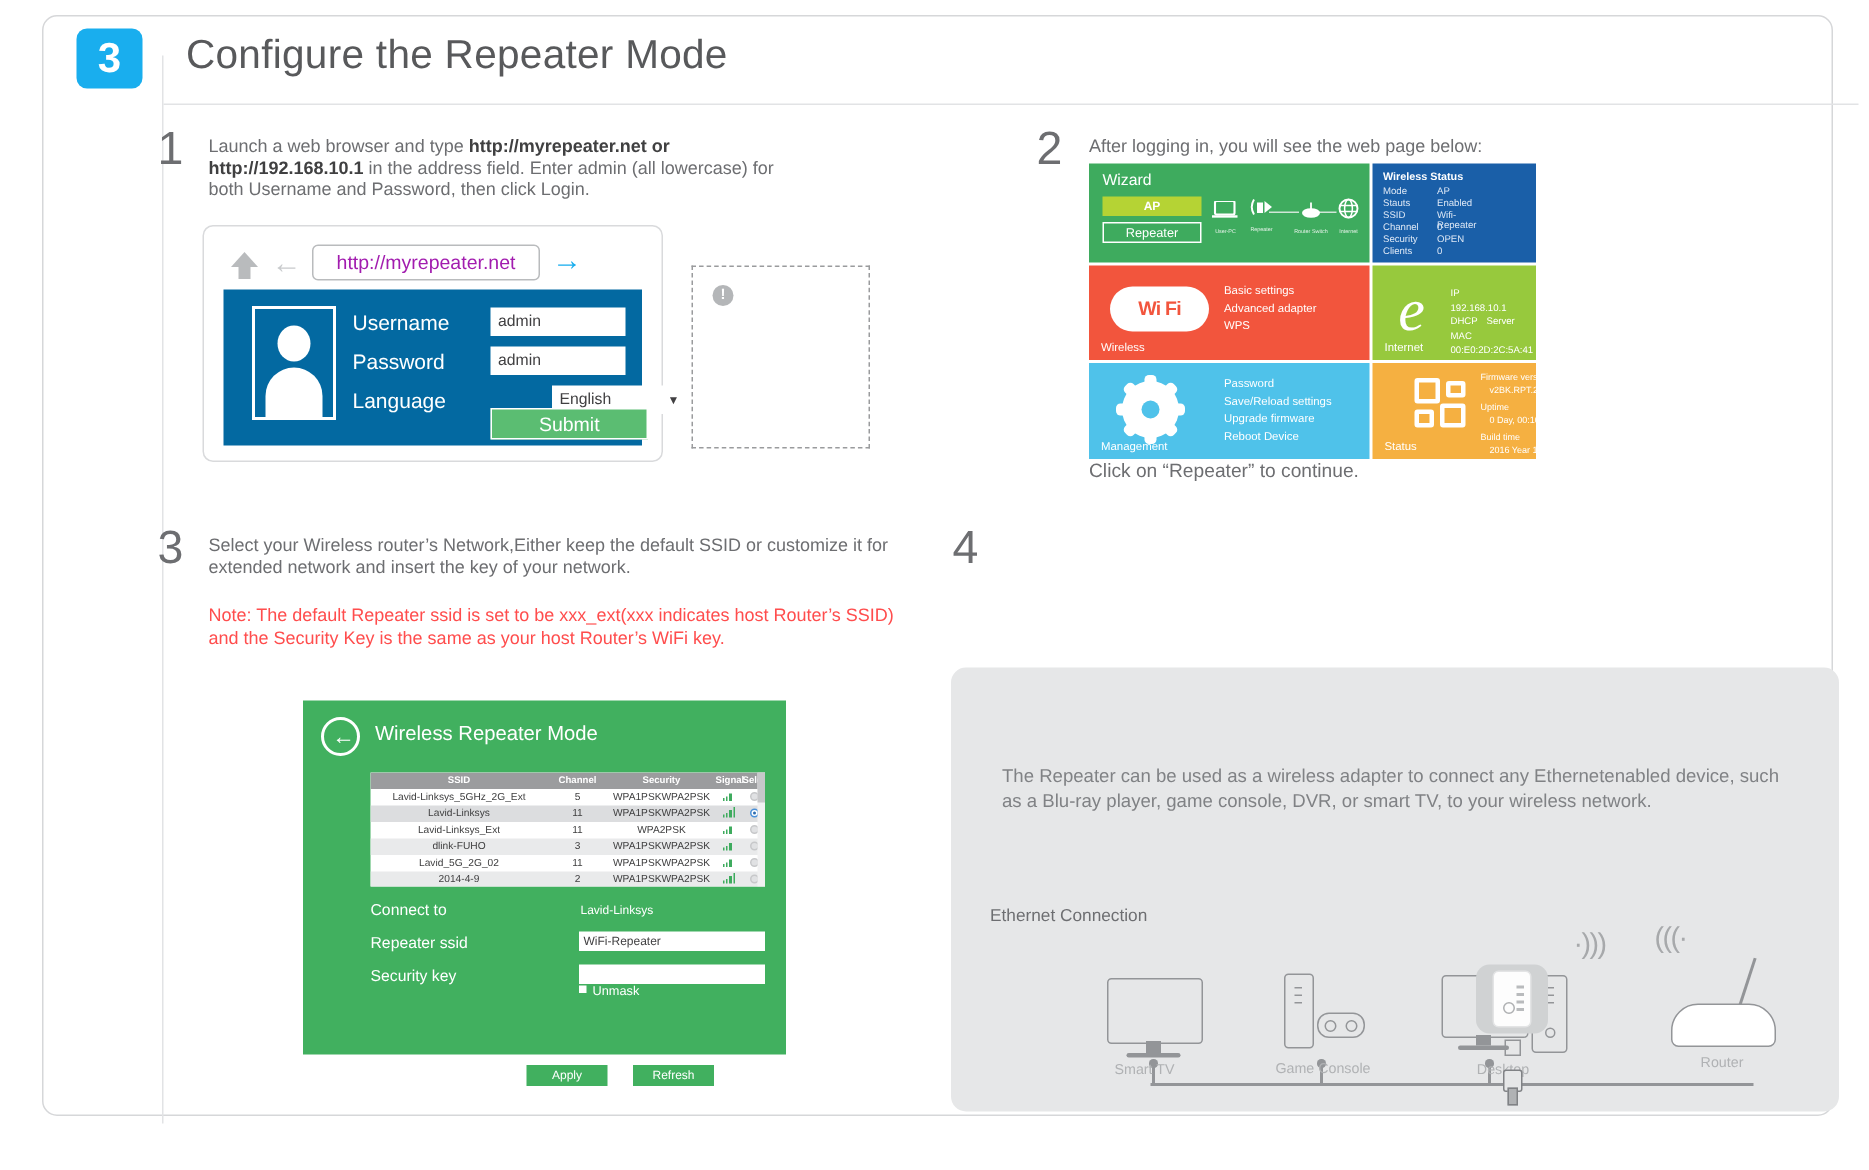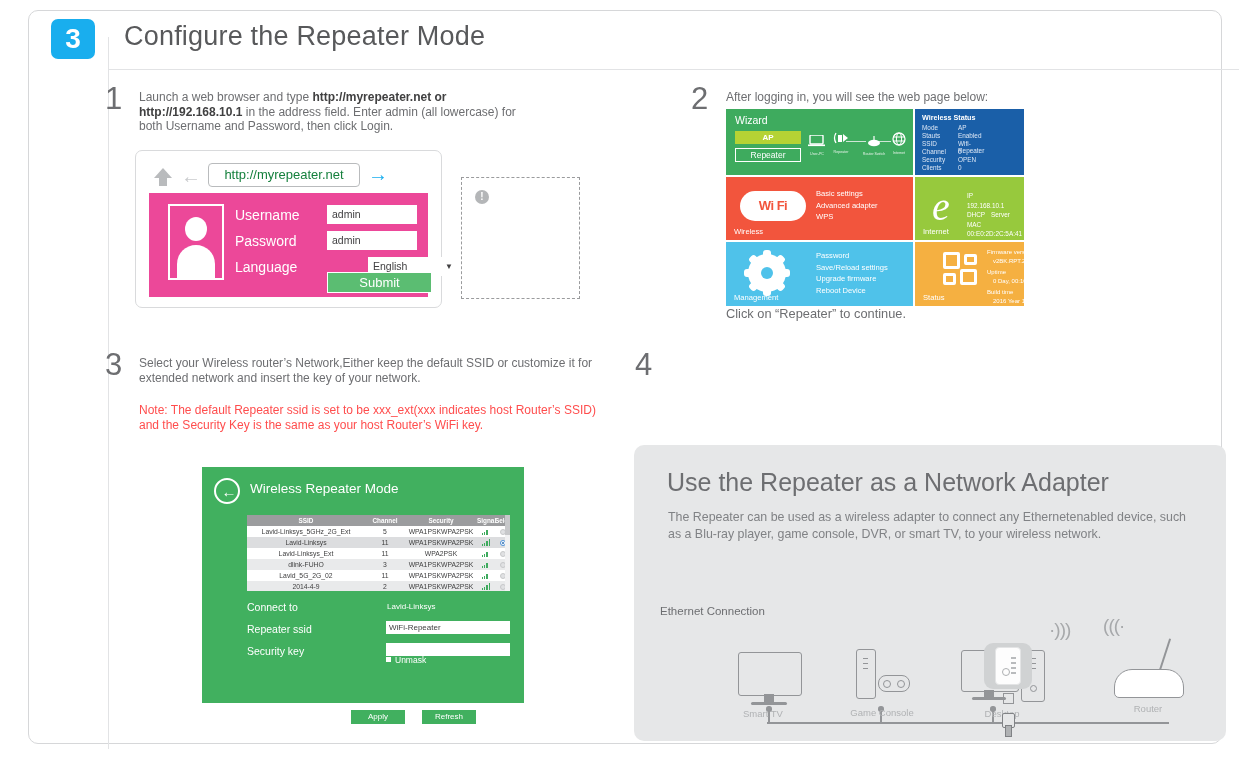--- a/index.html
+++ b/index.html
@@ -45,26 +45,26 @@
   }
   .bm-home .shaft{position:absolute;left:5px;top:8px;width:8px;height:10px;background:#b9bbbd;}
   .bm-home .head{position:absolute;left:0;top:0;width:0;height:0;
     border-left:9px solid transparent;border-right:9px solid transparent;border-bottom:10px solid #b9bbbd;}
   .bm-back{
     position:absolute;left:45px;top:15px;font-size:20px;color:#c9cbcd;line-height:20px;
   }
   .bm-url{
     position:absolute;left:72px;top:12px;width:150px;height:22px;
     border:1px solid #b9bbbd;border-radius:4px;background:#fff;
-    font-size:13px;color:#15803d;line-height:22px;text-align:center;
+    font-size:13px;color:#a21caf;line-height:22px;text-align:center;
   }
   .bm-go{position:absolute;left:232px;top:12px;font-size:20px;color:#19aeee;line-height:22px;}
 
   .login-panel{
-    position:absolute;left:13px;top:42px;width:279px;height:104px;background:#ec4899;
+    position:absolute;left:13px;top:42px;width:279px;height:104px;background:#0369a1;
   }
   .avatar-box{
     position:absolute;left:19px;top:11px;width:52px;height:72px;border:2px solid #fff;
   }
   .avatar-head{position:absolute;left:50%;top:11px;margin-left:-11px;width:22px;height:24px;
     background:#fff;border-radius:50%;}
   .avatar-body{position:absolute;left:50%;top:39px;margin-left:-19px;width:38px;height:33px;
     background:#fff;border-radius:19px 19px 0 0;}
   .lf-row{position:absolute;left:86px;height:20px;}
   .lf-label{position:absolute;left:0;top:0;width:88px;font-size:14px;color:#fff;line-height:20px;}
@@ -488,21 +488,20 @@
       <span class="box"></span><span>Unmask</span>
     </div>
   </div>
 
   <div class="btn-green" style="left:322px;top:699px;">Apply</div>
   <div class="btn-green" style="left:393px;top:699px;">Refresh</div>
 
   <div class="num" style="left:606px;top:336px;">4</div>
 
   <div class="adapter-card">
-    <div class="ad-title">Use the Repeater as a Network Adapter</div>
     <div class="ad-body">The Repeater can be used as a wireless adapter to connect any Ethernetenabled device, such as a Blu-ray player, game console, DVR, or smart TV, to your wireless network.</div>
     <div class="eth-title">Ethernet Connection</div>
 
     <div class="diagram">
       <div class="busline"></div>
       <div class="stub" style="left:134px;"></div>
       <div class="stub" style="left:246px;"></div>
       <div class="stub" style="left:358px;"></div>
 
       <div class="dev" style="left:104px;top:27px;width:50px;height:55px;">

